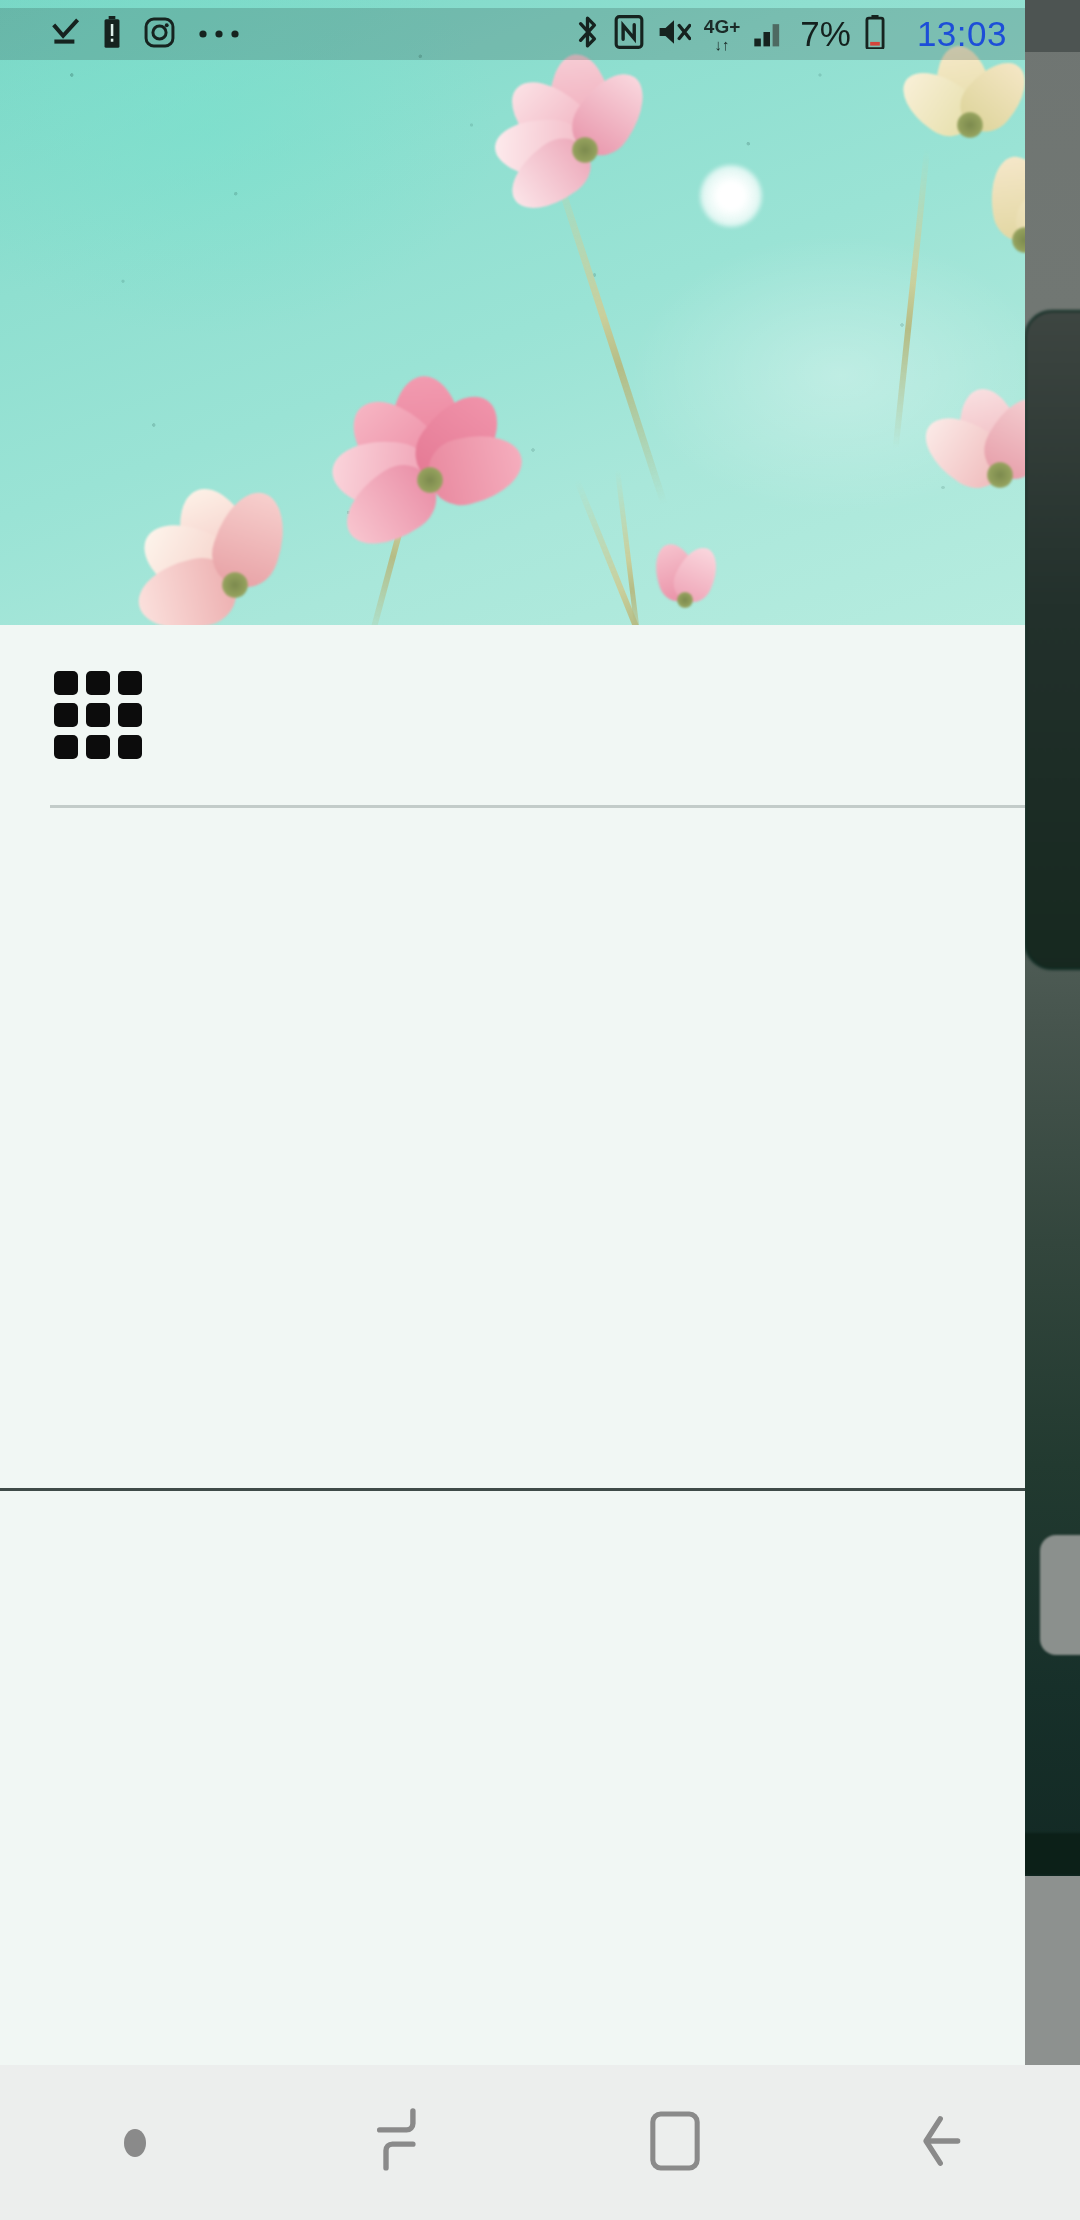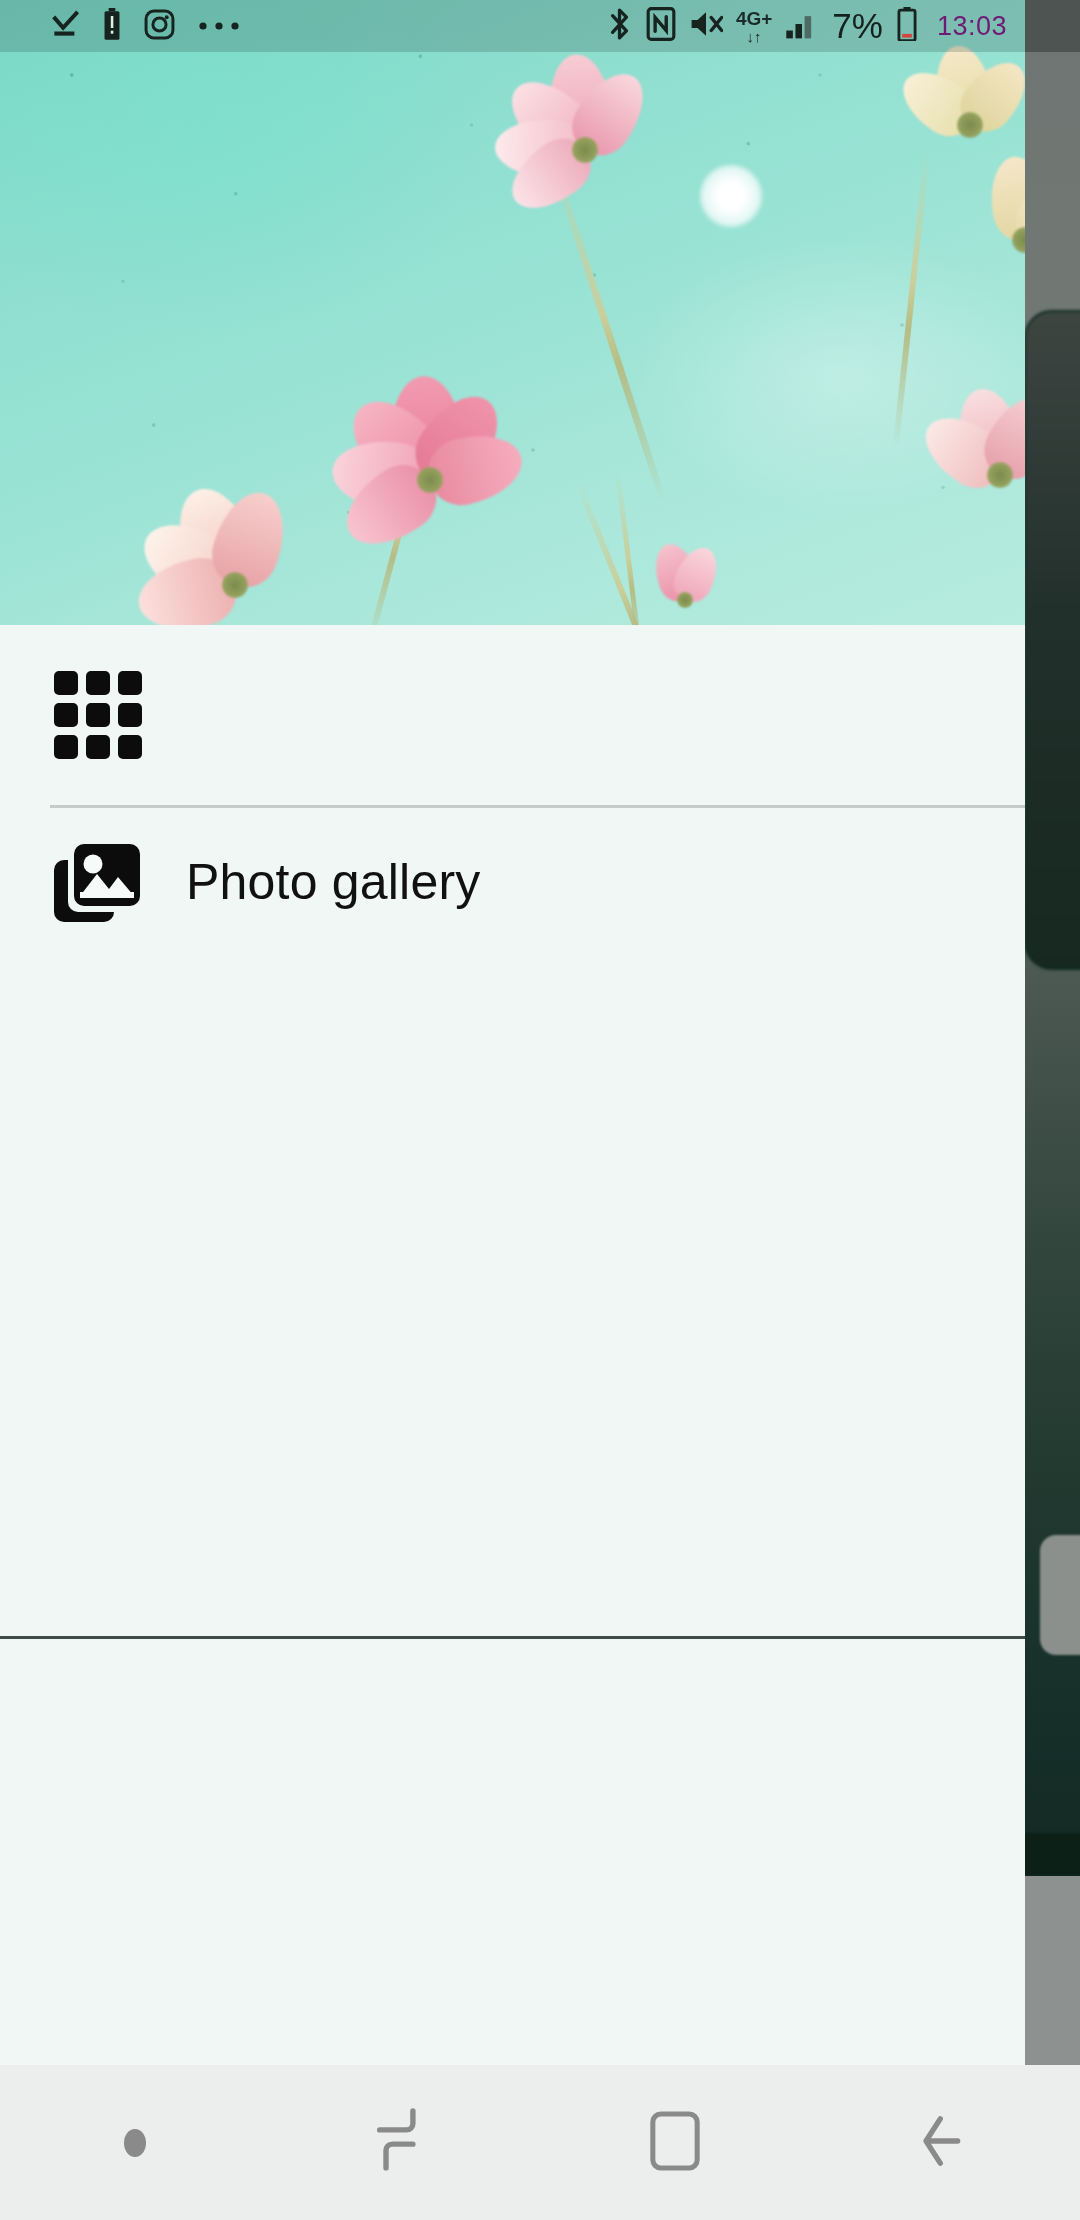--- a/index.html
+++ b/index.html
@@ -125,35 +125,35 @@
   }
   .flower-core{
     position:absolute; left:50%; top:50%;
     width:26px; height:26px; margin:-13px 0 0 -13px;
     border-radius:50%;
     background:radial-gradient(circle,#7c8a4e 0%,#93a05c 60%,rgba(147,160,92,0) 100%);
   }
 
   
   #status-bar{
-    position:absolute; left:0; top:0;
+    position:absolute; left:0; top:8px;
     width:1025px; height:52px;
     display:flex; align-items:center;
     padding:0 18px 0 50px;
     background:rgba(40,70,64,.22);
     color:#1b2b28;
     z-index:5;
   }
   .sb-left{ display:flex; align-items:center; gap:22px; flex:0 0 auto; }
   .sb-spacer{ flex:1 1 auto; }
   .sb-right{ display:flex; align-items:center; gap:13px; flex:0 0 auto; }
   .sb-ico{ display:block; }
   #status-clock{
-    font-size:27px; font-weight:400; letter-spacing:.5px;
-    color:#701a75; margin-left:6px;
+    font-size:35px; font-weight:400; letter-spacing:.5px;
+    color:#1d4ed8; margin-left:18px;
     font-family:"Liberation Sans", sans-serif;
   }
   #status-battery-pct{
     font-size:35px; font-weight:400; color:#14211e;
   }
   #status-network-label{
     font-size:19px; font-weight:700; line-height:1; color:#1b2b28;
     text-align:center;
   }
   .net-wrap{ display:flex; flex-direction:column; align-items:center; gap:1px; }
@@ -382,33 +382,20 @@
             <rect x="66" y="34" width="24" height="24" rx="5" fill="#0c0c0c"></rect>
             <rect x="2" y="66" width="24" height="24" rx="5" fill="#0c0c0c"></rect>
             <rect x="34" y="66" width="24" height="24" rx="5" fill="#0c0c0c"></rect>
             <rect x="66" y="66" width="24" height="24" rx="5" fill="#0c0c0c"></rect>
           </svg>
         </span>
       </div>
 
       <div class="menu-divider"></div>
 
-      <div class="menu-row" id="row-gallery">
-        <span class="menu-icon">
-          <svg width="92" height="92" viewBox="0 0 92 92" fill="none">
-            <rect x="2" y="24" width="60" height="62" rx="10" fill="#0c0c0c"></rect>
-            <rect x="16" y="14" width="62" height="62" rx="10" fill="#f1f7f4"></rect>
-            <rect x="22" y="8" width="66" height="62" rx="10" fill="#0c0c0c"></rect>
-            <circle cx="41" cy="28" r="9.5" fill="#f6faf8"></circle>
-            <path d="M28 60 L45 38 L57 53 L66 41 L82 60 Z" fill="#f6faf8"></path>
-            <rect x="28" y="56" width="54" height="6" fill="#f6faf8"></rect>
-          </svg>
-        </span>
-        <span class="menu-label">Photo gallery</span>
-      </div>
 
       <div id="drawer-spacer"></div>
     </div>
 
     <div id="drawer-footer-divider"></div>
   </div>
 
   <div id="system-nav">
     <div class="nav-cell">
       <span id="nav-dot"></span>

